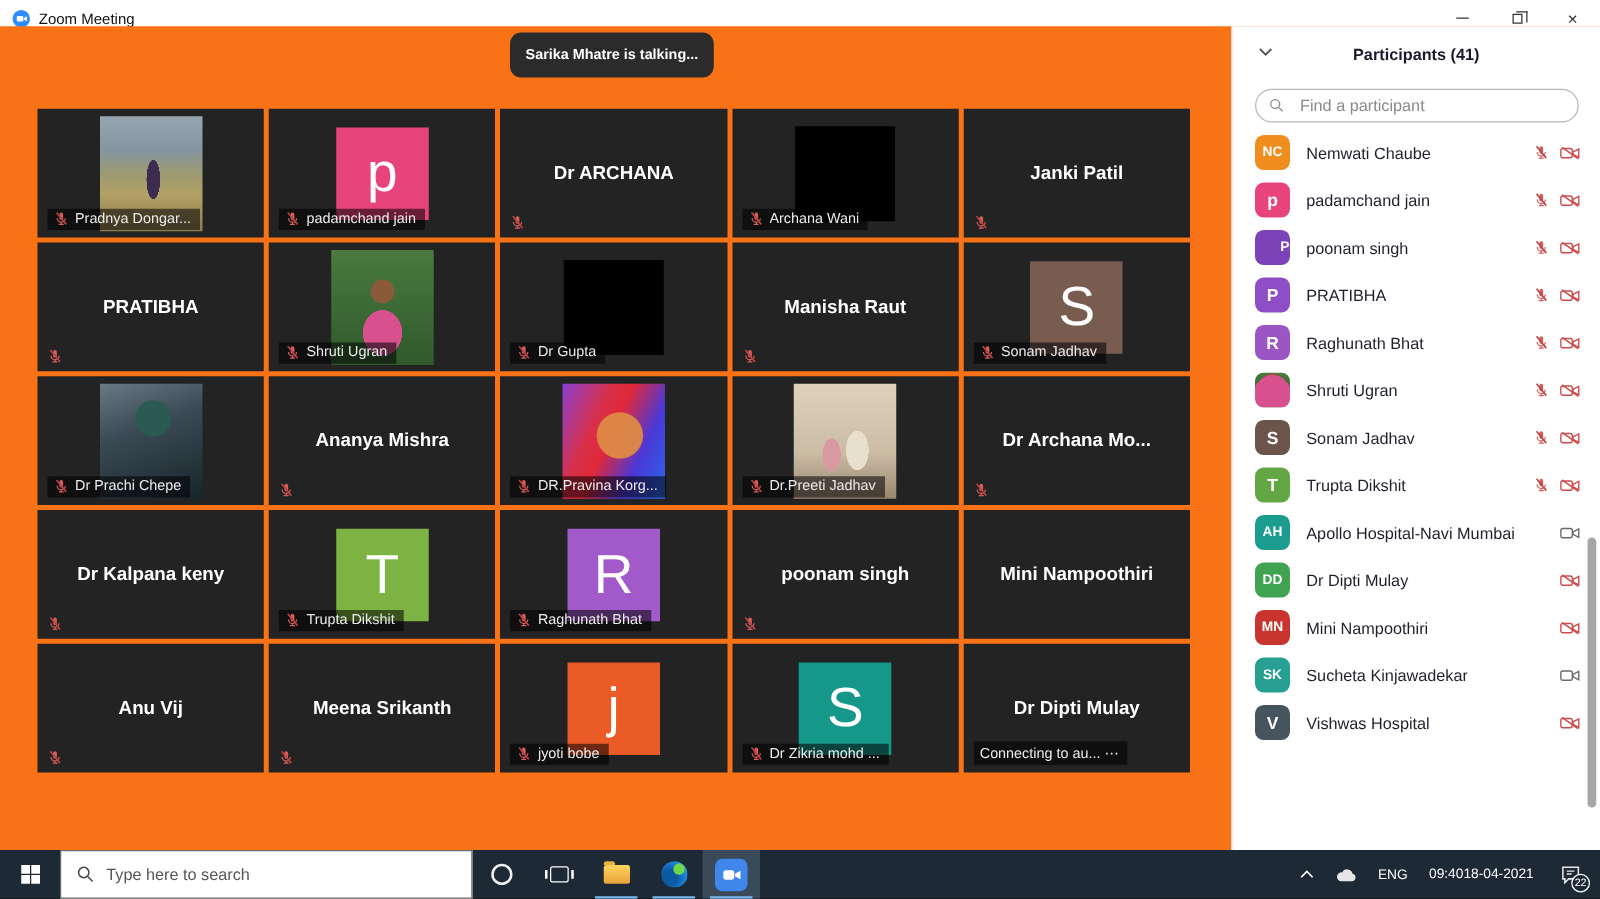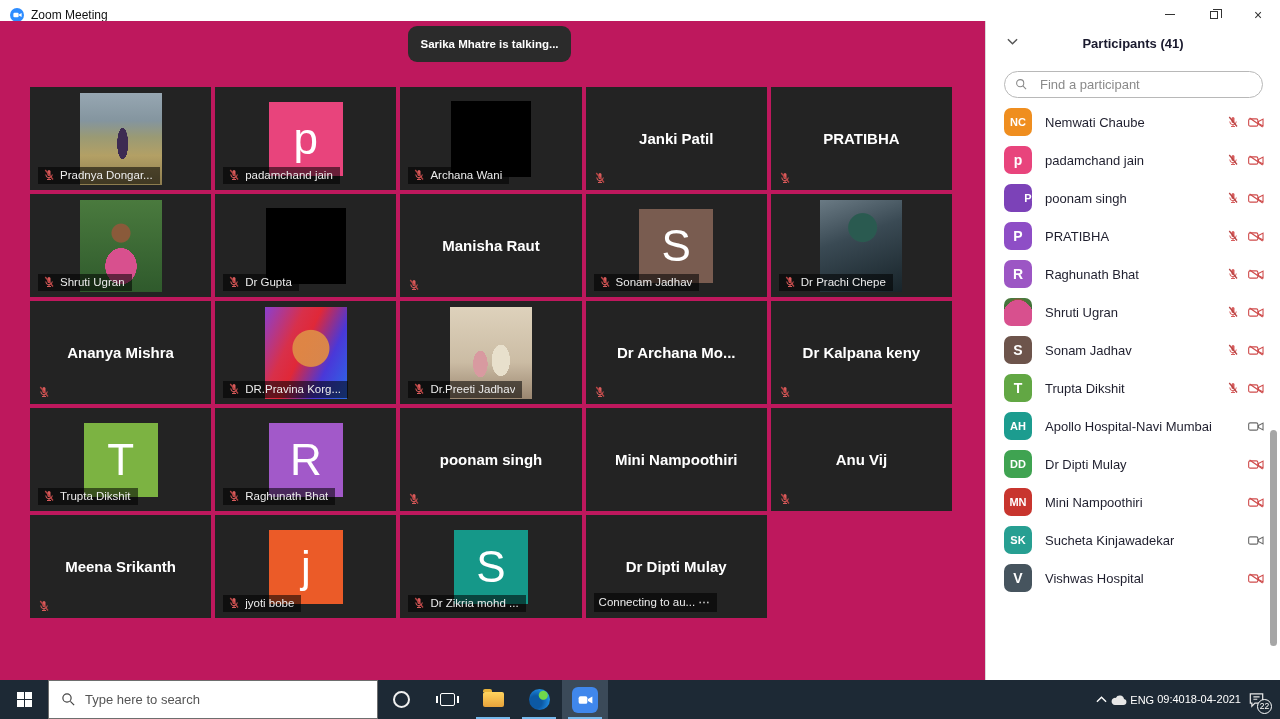--- a/index.html
+++ b/index.html
@@ -12,21 +12,21 @@
   .zoom-app-icon svg { width:9px; height:6px; display:block; }
   .win-title { font-size:12px; color:#111; }
   .win-controls { margin-left:auto; display:flex; height:100%; }
   .win-btn { width:44px; height:100%; display:flex; align-items:center; justify-content:center; color:#333; }
   .min-glyph { width:10px; height:1px; background:#333; display:block; }
   .restore-glyph { width:8px; height:8px; border:1px solid #333; position:relative; background:#fff; }
   .restore-glyph::before { content:''; position:absolute; top:-3px; left:2px; width:8px; height:8px; border-top:1px solid #333; border-right:1px solid #333; }
   .close-glyph { font-size:14px; line-height:1; color:#333; }
 
   
-  .main { position:absolute; top:21px; left:0; width:1280px; height:659px; background:#be185d; }
+  .main { position:absolute; top:21px; left:0; width:1280px; height:659px; background:#f97316; }
   .speaking-toast { position:absolute; left:408px; top:5px; width:163px; height:36px; background:#2b2b2b; border-radius:9px; display:flex; align-items:center; justify-content:center; color:#fff; font-size:11.5px; font-weight:bold; }
 
   .video-grid { position:absolute; left:30px; top:66px; width:922px; display:grid; grid-template-columns:repeat(5,1fr); grid-auto-rows:103px; gap:4px; }
   .tile { position:relative; background:#232323; overflow:hidden; }
   .tile-center { position:absolute; top:0; left:0; right:0; bottom:0; display:flex; align-items:center; justify-content:center; color:#fff; font-size:15px; font-weight:bold; text-align:center; padding:0 6px; }
   .tile-avatar { position:absolute; left:50%; top:50%; transform:translate(-50%,-50%); width:74px; height:74px; display:flex; align-items:center; justify-content:center; color:#fff; font-size:44px; font-weight:500; }
   .tile-photo { position:absolute; left:50%; top:50%; transform:translate(-50%,-50%); width:82px; height:92px; }
   .tile-black { position:absolute; left:50%; top:50%; transform:translate(-50%,-50%); width:80px; height:76px; background:#000; }
   .tile-strip { position:absolute; left:8px; bottom:6px; display:flex; align-items:center; gap:4px; max-width:95%; }
   .chip { background:rgba(0,0,0,0.55); padding:2px 7px 3px 5px; display:flex; align-items:center; gap:5px; color:#ececec; font-size:11.5px; white-space:nowrap; }
@@ -83,21 +83,21 @@
   .tb-slot.active { background:#3b4a59; }
   .cortana-glyph { width:17px; height:17px; border:2px solid #f0f0f0; border-radius:50%; }
   .taskview-glyph { width:15px; height:13px; border:1.5px solid #fff; border-radius:2px; position:relative; }
   .taskview-glyph::before { content:''; position:absolute; left:-5px; top:2px; width:2px; height:7px; background:#fff; }
   .taskview-glyph::after { content:''; position:absolute; right:-5px; top:2px; width:2px; height:7px; background:#fff; }
   .folder-glyph { width:21px; height:15px; background:linear-gradient(180deg,#ffd45e,#e8a33b); border-radius:2px; position:relative; }
   .folder-glyph::before { content:''; position:absolute; top:-3px; left:0; width:9px; height:3px; background:#e8b33b; border-radius:2px 2px 0 0; }
   .edge-glyph { width:21px; height:21px; border-radius:50%; background:radial-gradient(circle at 68% 30%, #6fd84a 0 4px, rgba(0,0,0,0) 5px), radial-gradient(circle at 32% 62%, #0c59a4 0 32%, #1a7fd4 62%, #35c1f1 100%); }
   .zoomtb-glyph { width:26px; height:26px; border-radius:6px; background:#4087ec; display:flex; align-items:center; justify-content:center; }
   .tb-spacer { flex:1; }
-  .tray { display:flex; align-items:center; gap:3px; padding-right:12px; }
+  .tray { display:flex; align-items:center; gap:17px; padding-right:12px; }
   .tray-item { display:flex; align-items:center; justify-content:center; }
   .lang { font-size:11px; color:#fff; }
   .clock { text-align:center; font-size:11px; line-height:1.25; color:#fff; }
   .notif-wrap { position:relative; width:24px; height:24px; display:flex; align-items:center; justify-content:center; }
   .notif-badge { position:absolute; right:-4px; bottom:-2px; min-width:15px; height:15px; border-radius:50%; background:#1d2935; border:1px solid #fff; color:#fff; font-size:8.5px; display:flex; align-items:center; justify-content:center; }
 </style>
 </head>
 <body>
 
 <div id="screen">
@@ -149,20 +149,33 @@
               <span class="icn">
                 <svg width="12" height="12" viewBox="0 0 24 24">
                   <rect x="9" y="2" width="6" height="12" rx="3" fill="#d85c5c"></rect>
                   <path d="M5.5 11a6.5 6.5 0 0 0 13 0" stroke="#d85c5c" stroke-width="2" fill="none"></path>
                   <path d="M12 17.5V21M8 21h8" stroke="#d85c5c" stroke-width="2" fill="none"></path>
                   <path d="M4.5 2L20 21" stroke="#b84444" stroke-width="2.6"></path>
                 </svg>
               </span>
               <span>padamchand jain</span>
             </div>
+          </div>
+        </div>
+        <div class="tile">
+          <div class="tile-center">Dr ARCHANA</div>
+          <div class="tile-strip">
+            <span class="icn">
+              <svg width="12" height="12" viewBox="0 0 24 24">
+                <rect x="9" y="2" width="6" height="12" rx="3" fill="#d85c5c"></rect>
+                <path d="M5.5 11a6.5 6.5 0 0 0 13 0" stroke="#d85c5c" stroke-width="2" fill="none"></path>
+                <path d="M12 17.5V21M8 21h8" stroke="#d85c5c" stroke-width="2" fill="none"></path>
+                <path d="M4.5 2L20 21" stroke="#b84444" stroke-width="2.6"></path>
+              </svg>
+            </span>
           </div>
         </div>
         <div class="tile">
           <div class="tile-black"></div>
           <div class="tile-strip">
             <div class="chip">
               <span class="icn">
                 <svg width="12" height="12" viewBox="0 0 24 24">
                   <rect x="9" y="2" width="6" height="12" rx="3" fill="#d85c5c"></rect>
                   <path d="M5.5 11a6.5 6.5 0 0 0 13 0" stroke="#d85c5c" stroke-width="2" fill="none"></path>

